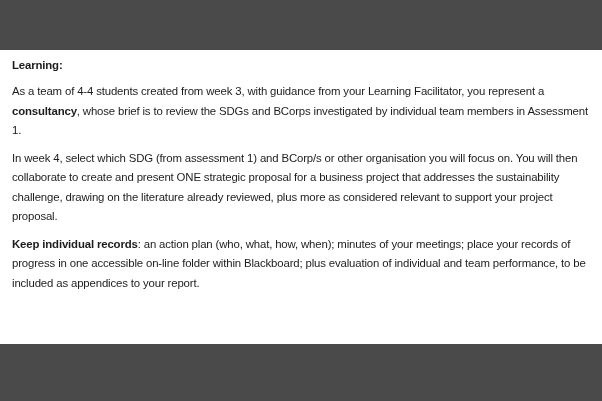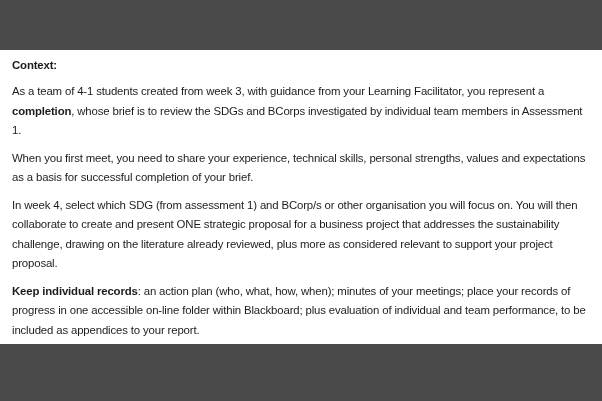--- a/index.html
+++ b/index.html
@@ -44,24 +44,23 @@
       line-height: 19.5px;
     }
     b { font-weight: bold; }
   </style>
 </head>
 <body>
 
 <div class="band-top"></div>
 
 <div class="page">
-  <div class="heading">Context:</div>
+  <div class="heading">Learning:</div>
 
-  <p><span>As a team of 4-1 students created from week 3, with guidance from your Learning Facilitator, you represent a </span><b>completion</b><span>, whose brief is to review the SDGs and BCorps investigated by individual team members in Assessment 1.</span></p>
+  <p><span>As a team of 4-4 students created from week 3, with guidance from your Learning Facilitator, you represent a </span><b>consultancy</b><span>, whose brief is to review the SDGs and BCorps investigated by individual team members in Assessment 1.</span></p>
 
-  <p>When you first meet, you need to share your experience, technical skills, personal strengths, values and expectations as a basis for successful completion of your brief.</p>
 
   <p>In week 4, select which SDG (from assessment 1) and BCorp/s or other organisation you will focus on. You will then collaborate to create and present ONE strategic proposal for a business project that addresses the sustainability challenge, drawing on the literature already reviewed, plus more as considered relevant to support your project proposal.</p>
 
   <p><b>Keep individual records</b><span>: an action plan (who, what, how, when); minutes of your meetings; place your records of progress in one accessible on-line folder within Blackboard; plus evaluation of individual and team performance, to be included as appendices to your report.</span></p>
 </div>
 
 <div class="band-bottom"></div>
 
 </body></html>

